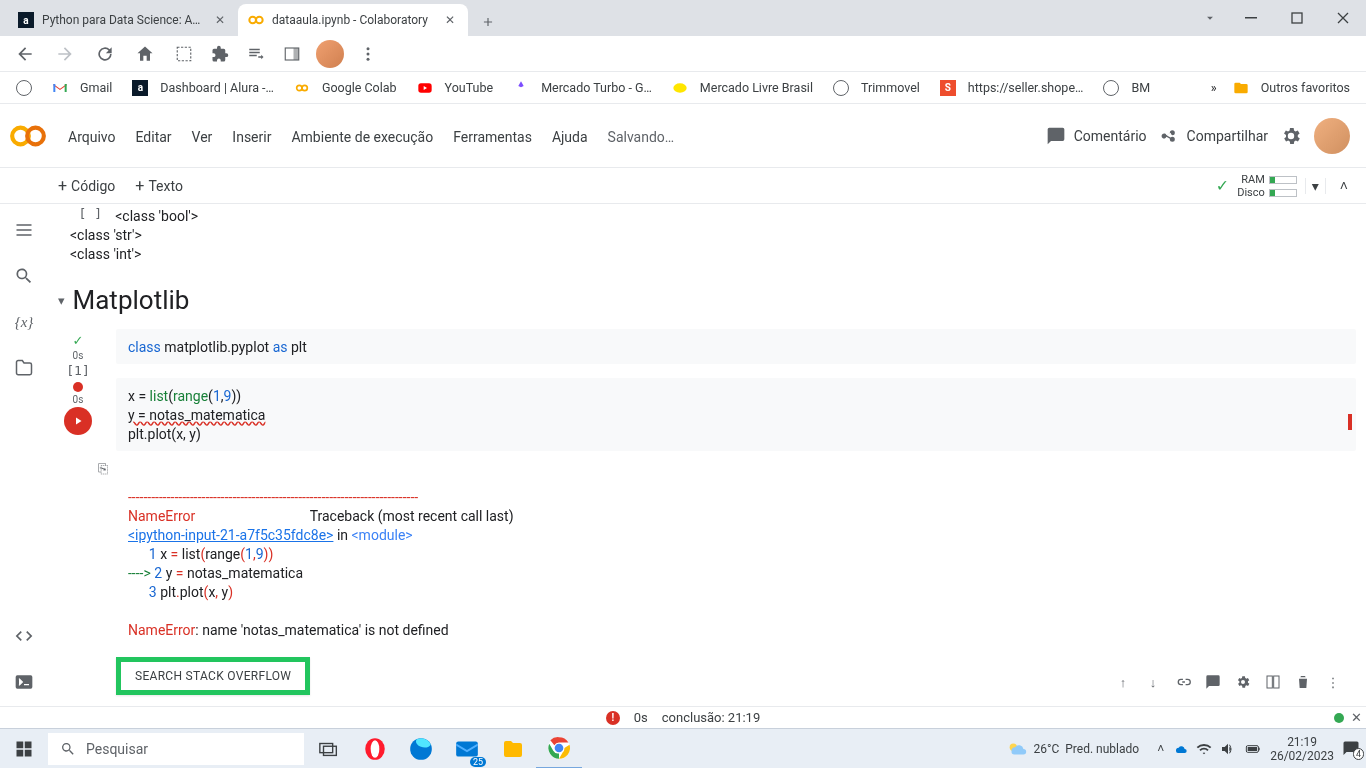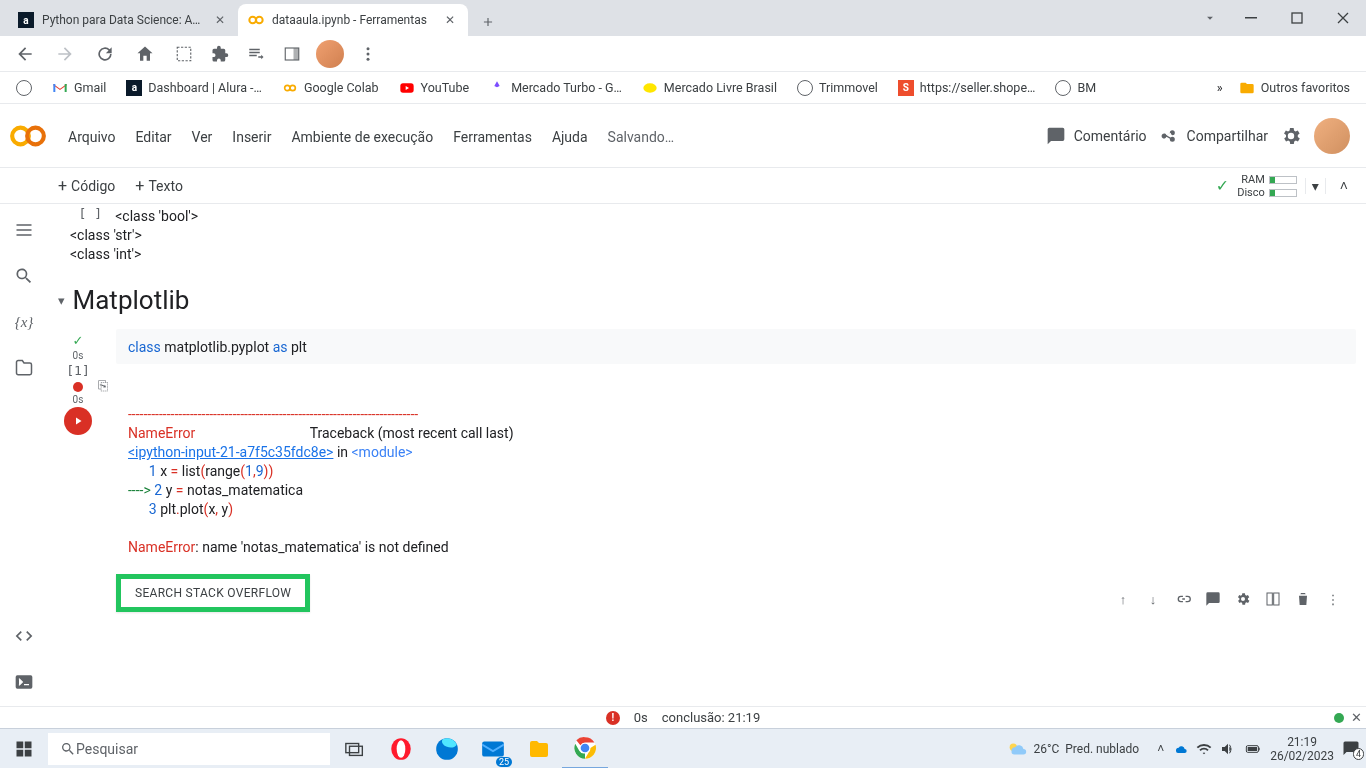--- a/index.html
+++ b/index.html
@@ -17,21 +17,21 @@
 .addr-bar{height:36px;background:#fff;display:flex;align-items:center;padding:0 8px;gap:6px;border-bottom:1px solid #e8eaed}
 .nav-icon{width:34px;height:34px;display:flex;align-items:center;justify-content:center;color:#5f6368;border-radius:50%}
 .nav-icon.disabled{color:#bdc1c6}
 .url-box{flex:1;height:30px;background:#f1f3f4;border-radius:15px;display:flex;align-items:center;padding:0 14px;gap:10px;font-size:14px;color:#202124}
 .url-box .lock{color:#5f6368}
 .url-text{flex:1;white-space:nowrap;overflow:hidden}
 .right-icons{display:flex;align-items:center;gap:4px}
 .right-icons .nav-icon{width:32px}
 .avatar{width:28px;height:28px;border-radius:50%;background:linear-gradient(135deg,#f0a070,#d08050);margin:0 4px}
 .bookmarks{height:32px;background:#fff;display:flex;align-items:center;padding:0 8px;gap:4px;border-bottom:1px solid #e8eaed;font-size:12.5px}
-.bm{display:flex;align-items:center;gap:6px;padding:4px 8px;color:#3c4043;border-radius:4px;white-space:nowrap}
+.bm{display:flex;align-items:center;gap:12px;padding:4px 8px;color:#3c4043;border-radius:4px;white-space:nowrap}
 .bm .bi{width:16px;height:16px;flex-shrink:0}
 .bm-right{margin-left:auto;display:flex;align-items:center;gap:8px}
 .colab-header{height:64px;display:flex;align-items:center;padding:0 16px 0 8px;border-bottom:1px solid #e8eaed}
 .colab-logo{width:40px;height:40px;margin-right:12px}
 .doc-header{flex:1}
 .doc-title-row{display:flex;align-items:center;gap:10px}
 .drive-icon{width:22px;height:22px}
 .doc-title{font-size:18px;color:#3c4043}
 .star-btn{color:#bdc1c6;font-size:18px}
 .menubar{display:flex;gap:4px;font-size:14px;color:#3c4043;margin-top:2px}
@@ -80,21 +80,21 @@
 .tb-func{color:#188038}
 .tb-num{color:#1967d2}
 .search-so{margin-left:68px;margin-top:8px;border:5px solid #22c55e;background:#fff;padding:7px 14px;font-size:12px;color:#3c4043;letter-spacing:.3px;box-shadow:0 1px 2px rgba(0,0,0,.1)}
 .cell-toolbar{position:absolute;right:14px;bottom:4px;display:flex;gap:12px;color:#5f6368;align-items:center}
 .cell-toolbar .ct{width:18px;height:18px;display:flex;align-items:center;justify-content:center}
 .status-bar{height:22px;background:#fff;border-top:1px solid #e8eaed;display:flex;align-items:center;font-size:13px;color:#3c4043;padding:0 12px;gap:14px;justify-content:center;position:relative}
 .status-bar .sb-err{width:14px;height:14px;border-radius:50%;background:#d93025;color:#fff;display:flex;align-items:center;justify-content:center;font-size:10px;font-weight:bold}
 .status-dot{position:absolute;right:22px;width:10px;height:10px;border-radius:50%;background:#34a853}
 .taskbar{height:40px;background:#e8eef5;display:flex;align-items:center;border-top:1px solid #c8d0db}
 .start-btn{width:48px;height:40px;display:flex;align-items:center;justify-content:center}
-.search-box{width:282px;height:32px;background:#fff;display:flex;align-items:center;padding:0 12px;color:#5f6368;font-size:14px;margin-right:2px}
+.search-box{width:256px;height:32px;background:#fff;display:flex;align-items:center;gap:10px;padding:0 12px;color:#5f6368;font-size:14px;margin-right:2px}
 .task-icon{width:46px;height:40px;display:flex;align-items:center;justify-content:center}
 .tray{margin-left:auto;display:flex;align-items:center;gap:8px;padding-right:6px;font-size:12px;color:#3c4043}
 .weather{display:flex;align-items:center;gap:6px;margin-right:10px}
 .clock{text-align:center;line-height:14px;font-size:12px}
 .out-arrow{width:18px;display:inline-block;color:#5f6368}
 svg{display:block}
 </style>
 </head>
 <body>
 
@@ -104,21 +104,21 @@
     <span class="tab-title">Python para Data Science: Aula 5</span>
     <span class="close-x">✕</span>
   </div>
   <div class="tab active">
     <span class="favicon">
       <svg viewBox="0 0 24 24">
           <circle cx="7" cy="12" r="5" fill="none" stroke="#f9ab00" stroke-width="3"></circle>
           <circle cx="17" cy="12" r="5" fill="none" stroke="#f9ab00" stroke-width="3"></circle>
         </svg>
     </span>
-    <span class="tab-title">dataaula.ipynb - Ferramentas</span>
+    <span class="tab-title">dataaula.ipynb - Colaboratory</span>
     <span class="close-x">✕</span>
   </div>
   <div class="new-tab">
     <svg width="14" height="14" viewBox="0 0 24 24">
         <path fill="#5f6368" d="M19 13h-6v6h-2v-6H5v-2h6V5h2v6h6v2z"></path>
       </svg>
   </div>
   <div class="window-controls">
     <div class="chev-btn">
         <svg width="14" height="14" viewBox="0 0 24 24">
@@ -394,20 +394,23 @@
     <div class="code-cell" style="margin-top:14px">
       <div class="gutter-area">
         <span class="status-err"></span>
         <span class="exec-time">0s</span>
         <div class="run-btn">
             <svg width="12" height="12" viewBox="0 0 24 24">
               <path d="M8 5v14l11-7z"></path>
             </svg>
           </div>
       </div>
+      <div class="code-body mono" style="position:relative"><span>x = </span><span class="kw-func">list</span><span>(</span><span class="kw-func">range</span><span>(</span><span class="kw-num">1</span><span>,</span><span class="kw-num">9</span><span>))</span>
+<span class="underline-err">y = notas_matematica</span>
+<span>plt.plot(x, y)</span><span class="err-bar"></span></div>
 
       
       <div style="margin-left:50px;margin-top:10px"><span class="out-arrow">⎘</span></div>
 
       
       <div class="traceback"><span class="tb-dash">---------------------------------------------------------------------------</span>
 <span class="tb-err">NameError</span><span>                                 Traceback (most recent call last)</span>
 <a class="tb-link">&lt;ipython-input-21-a7f5c35fdc8e&gt;</a><span> in </span><span class="tb-mod">&lt;module&gt;</span>
 <span>      </span><span class="tb-num">1</span><span> x </span><span class="tb-err">=</span><span> list</span><span class="tb-err">(</span><span>range</span><span class="tb-err">(</span><span class="tb-num">1</span><span class="tb-err">,</span><span class="tb-num">9</span><span class="tb-err">))</span>
 <span class="tb-func">----&gt; </span><span class="tb-num">2</span><span> y </span><span class="tb-err">=</span><span> notas_matematica</span>

